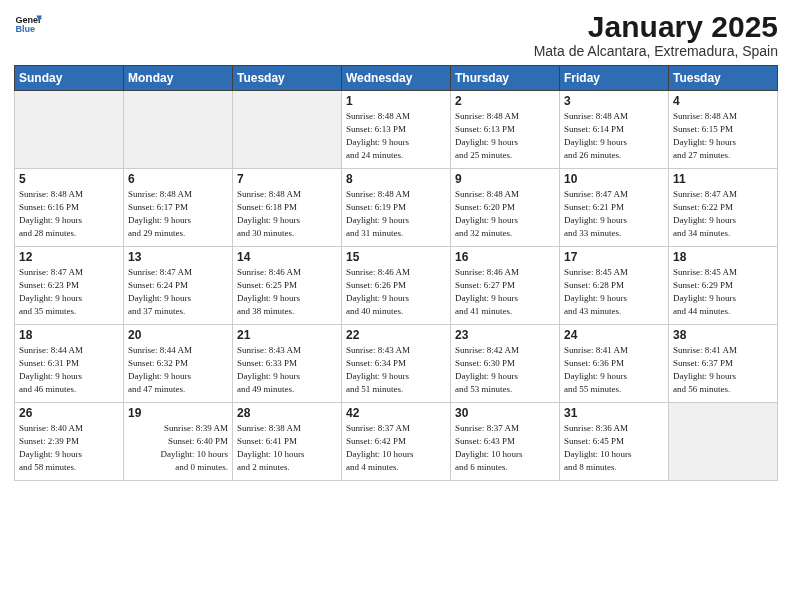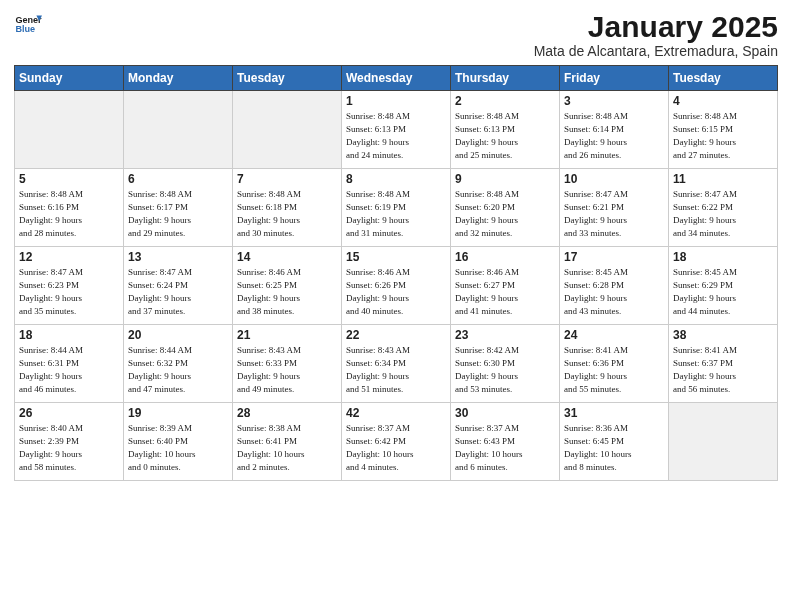--- a/index.html
+++ b/index.html
@@ -314,21 +314,21 @@
         <tr>
           <td>
             <span class="day-num">26</span>
             <div class="day-info" style="white-space: pre-line;">Sunrise: 8:40 AM
 Sunset: 2:39 PM
 Daylight: 9 hours
 and 58 minutes.</div>
           </td>
           <td>
             <span class="day-num">19</span>
-            <div class="day-info" style="white-space: pre-line;">Sunrise: 8:39 AM
+            <div class="day-info" style="white-space: pre-line; text-align: right;">Sunrise: 8:39 AM
 Sunset: 6:40 PM
 Daylight: 10 hours
 and 0 minutes.</div>
           </td>
           <td>
             <span class="day-num">28</span>
             <div class="day-info" style="white-space: pre-line;">Sunrise: 8:38 AM
 Sunset: 6:41 PM
 Daylight: 10 hours
 and 2 minutes.</div>

